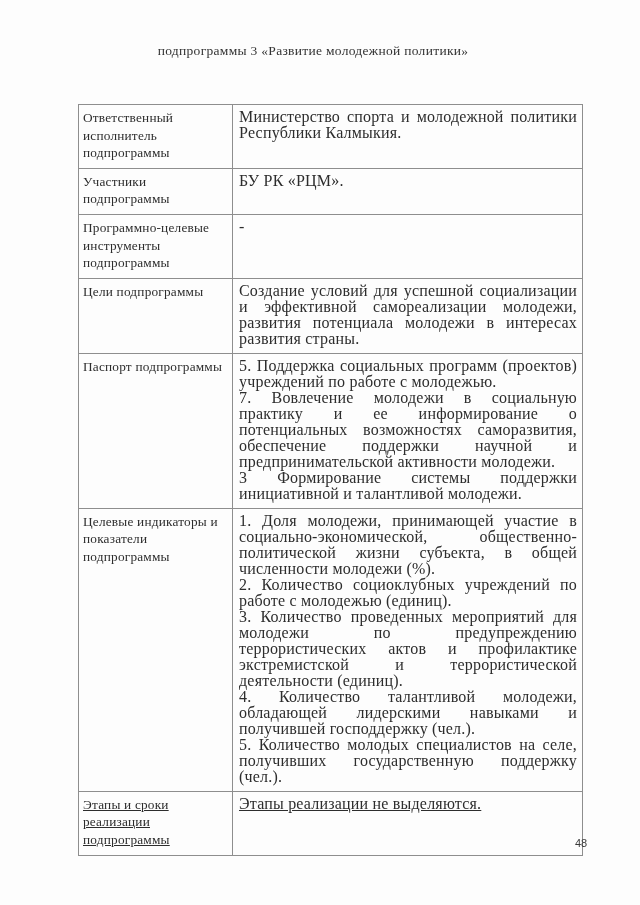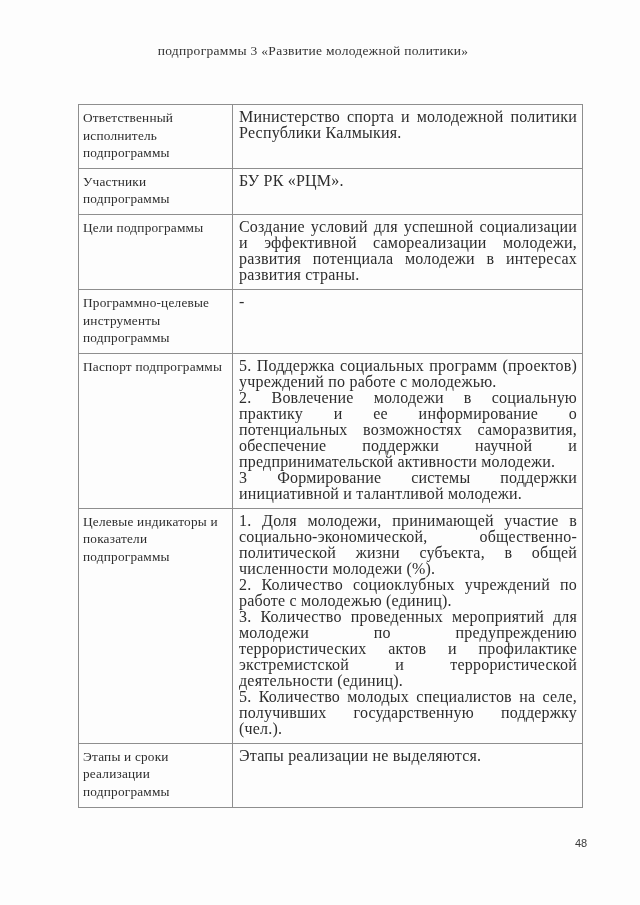--- a/index.html
+++ b/index.html
@@ -34,20 +34,21 @@
     width: 505px;
     box-sizing: border-box;
     border: 1px solid #8e8e8e;
   }
   .trow {
     display: flex;
     border-bottom: 1px solid #8e8e8e;
   }
   .trow:last-child {
     border-bottom: none;
+    text-decoration: underline;
   }
   .cell-label {
     width: 154px;
     min-width: 154px;
     box-sizing: border-box;
     border-right: 1px solid #8e8e8e;
     padding: 4px 6px 6px 4px;
     font-size: 13.3px;
     line-height: 17.6px;
     letter-spacing: 0.2px;
@@ -90,48 +91,49 @@
   </div>
 
   <div class="trow">
     <div class="cell-label">Участники подпрограммы</div>
     <div class="cell-content">
           <div class="para">БУ РК «РЦМ».</div>
         </div>
   </div>
 
   <div class="trow">
+    <div class="cell-label">Программно-целевые инструменты подпрограммы</div>
+    <div class="cell-content">
+          <div class="para">-</div>
+        </div>
+  </div>
+
+  <div class="trow">
     <div class="cell-label">Цели подпрограммы</div>
     <div class="cell-content">
           <div class="para">Создание условий для успешной социализации и эффективной самореализации молодежи, развития потенциала молодежи в интересах развития страны.</div>
         </div>
   </div>
 
   <div class="trow">
-    <div class="cell-label">Программно-целевые инструменты подпрограммы</div>
-    <div class="cell-content">
-          <div class="para">-</div>
-        </div>
-  </div>
-
-  <div class="trow">
     <div class="cell-label">Паспорт подпрограммы</div>
     <div class="cell-content">
           <div class="para">5. Поддержка социальных программ (проектов) учреждений по работе с молодежью.</div>
-          <div class="para">2. Вовлечение молодежи в социальную практику и ее информирование о потенциальных возможностях саморазвития, обеспечение поддержки научной и предпринимательской активности молодежи.</div>
+          <div class="para">7. Вовлечение молодежи в социальную практику и ее информирование о потенциальных возможностях саморазвития, обеспечение поддержки научной и предпринимательской активности молодежи.</div>
           <div class="para">3 Формирование системы поддержки инициативной и талантливой молодежи.</div>
         </div>
   </div>
 
   <div class="trow">
     <div class="cell-label">Целевые индикаторы и показатели подпрограммы</div>
     <div class="cell-content">
           <div class="para">1. Доля молодежи, принимающей участие в социально-экономической, общественно-политической жизни субъекта, в общей численности молодежи (%).</div>
           <div class="para">2. Количество социоклубных учреждений по работе с молодежью (единиц).</div>
           <div class="para">3. Количество проведенных мероприятий для молодежи по предупреждению террористических актов и профилактике экстремистской и террористической деятельности (единиц).</div>
+          <div class="para">4. Количество талантливой молодежи, обладающей лидерскими навыками и получившей господдержку (чел.).</div>
           <div class="para">5. Количество молодых специалистов на селе, получивших государственную поддержку (чел.).</div>
         </div>
   </div>
 
   <div class="trow">
     <div class="cell-label">Этапы и сроки реализации подпрограммы</div>
     <div class="cell-content">
           <div class="para">Этапы реализации не выделяются.</div>
         </div>
   </div>

